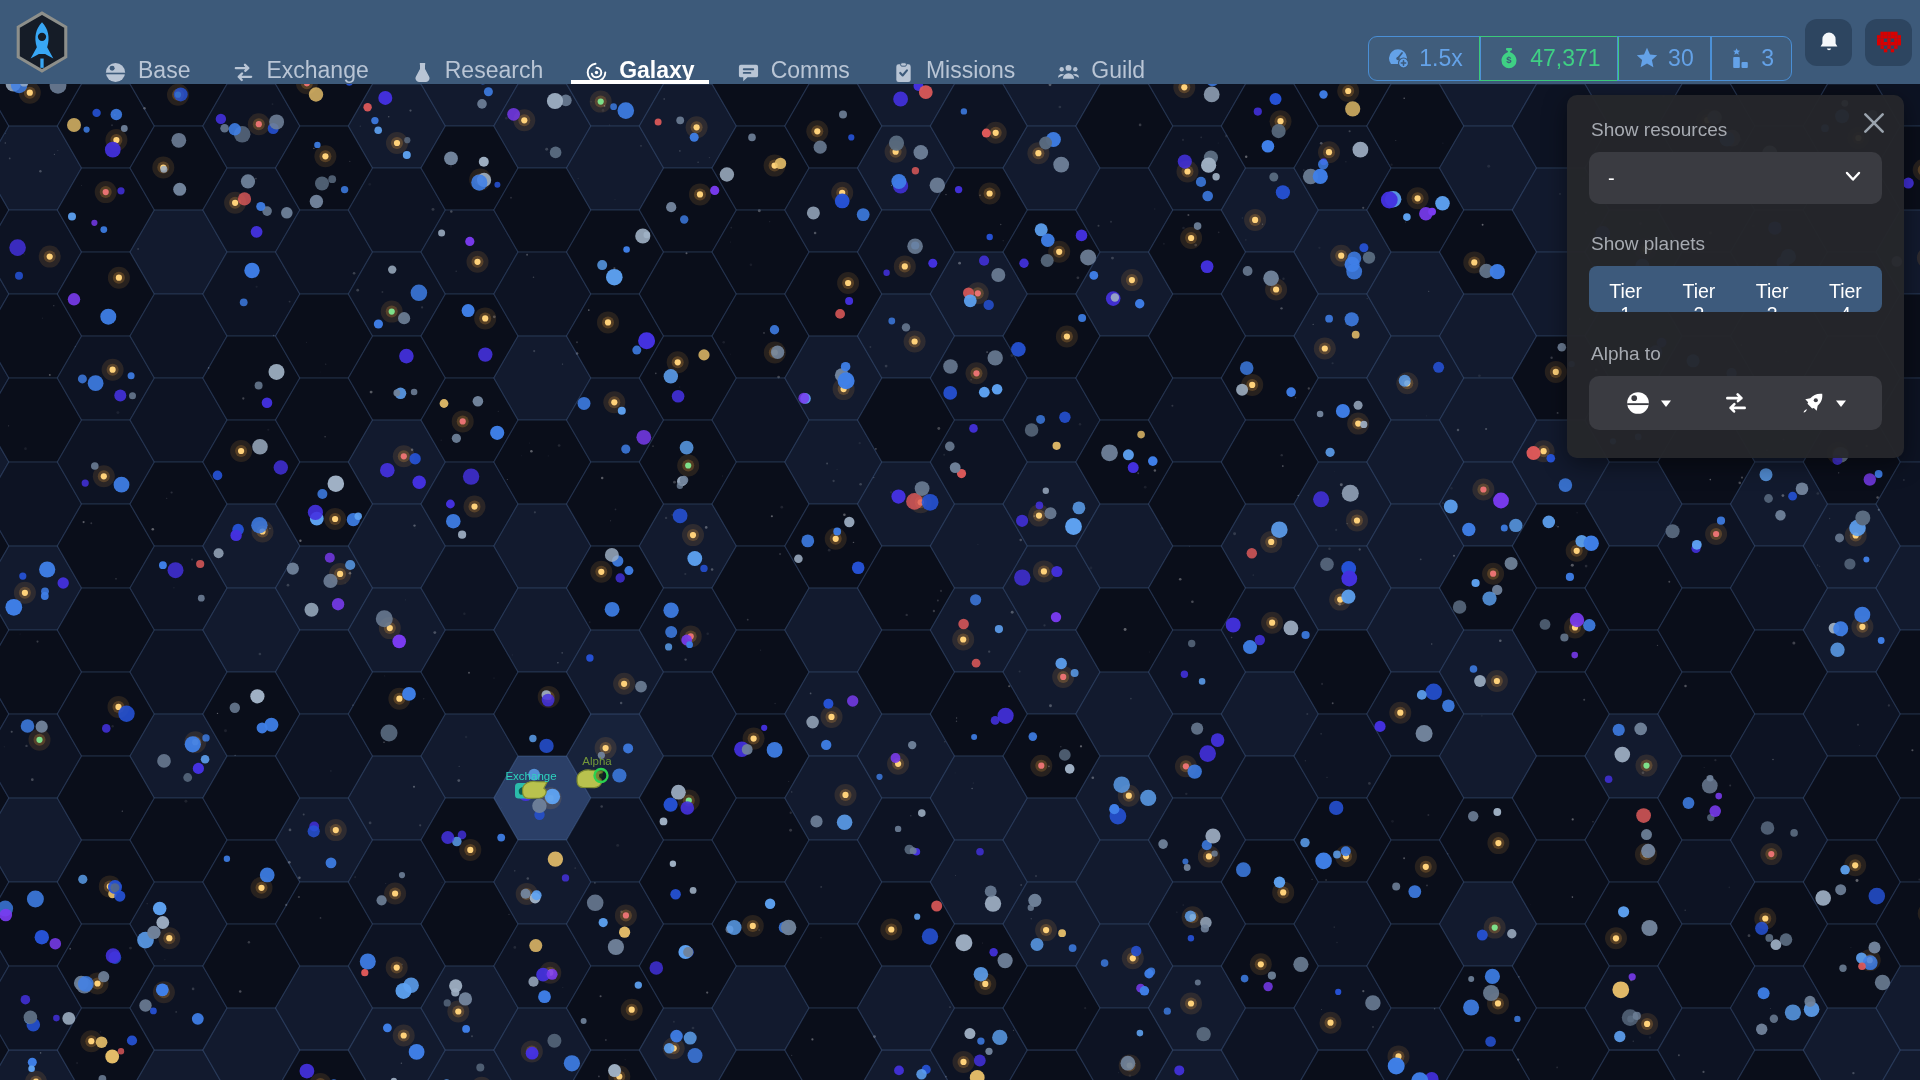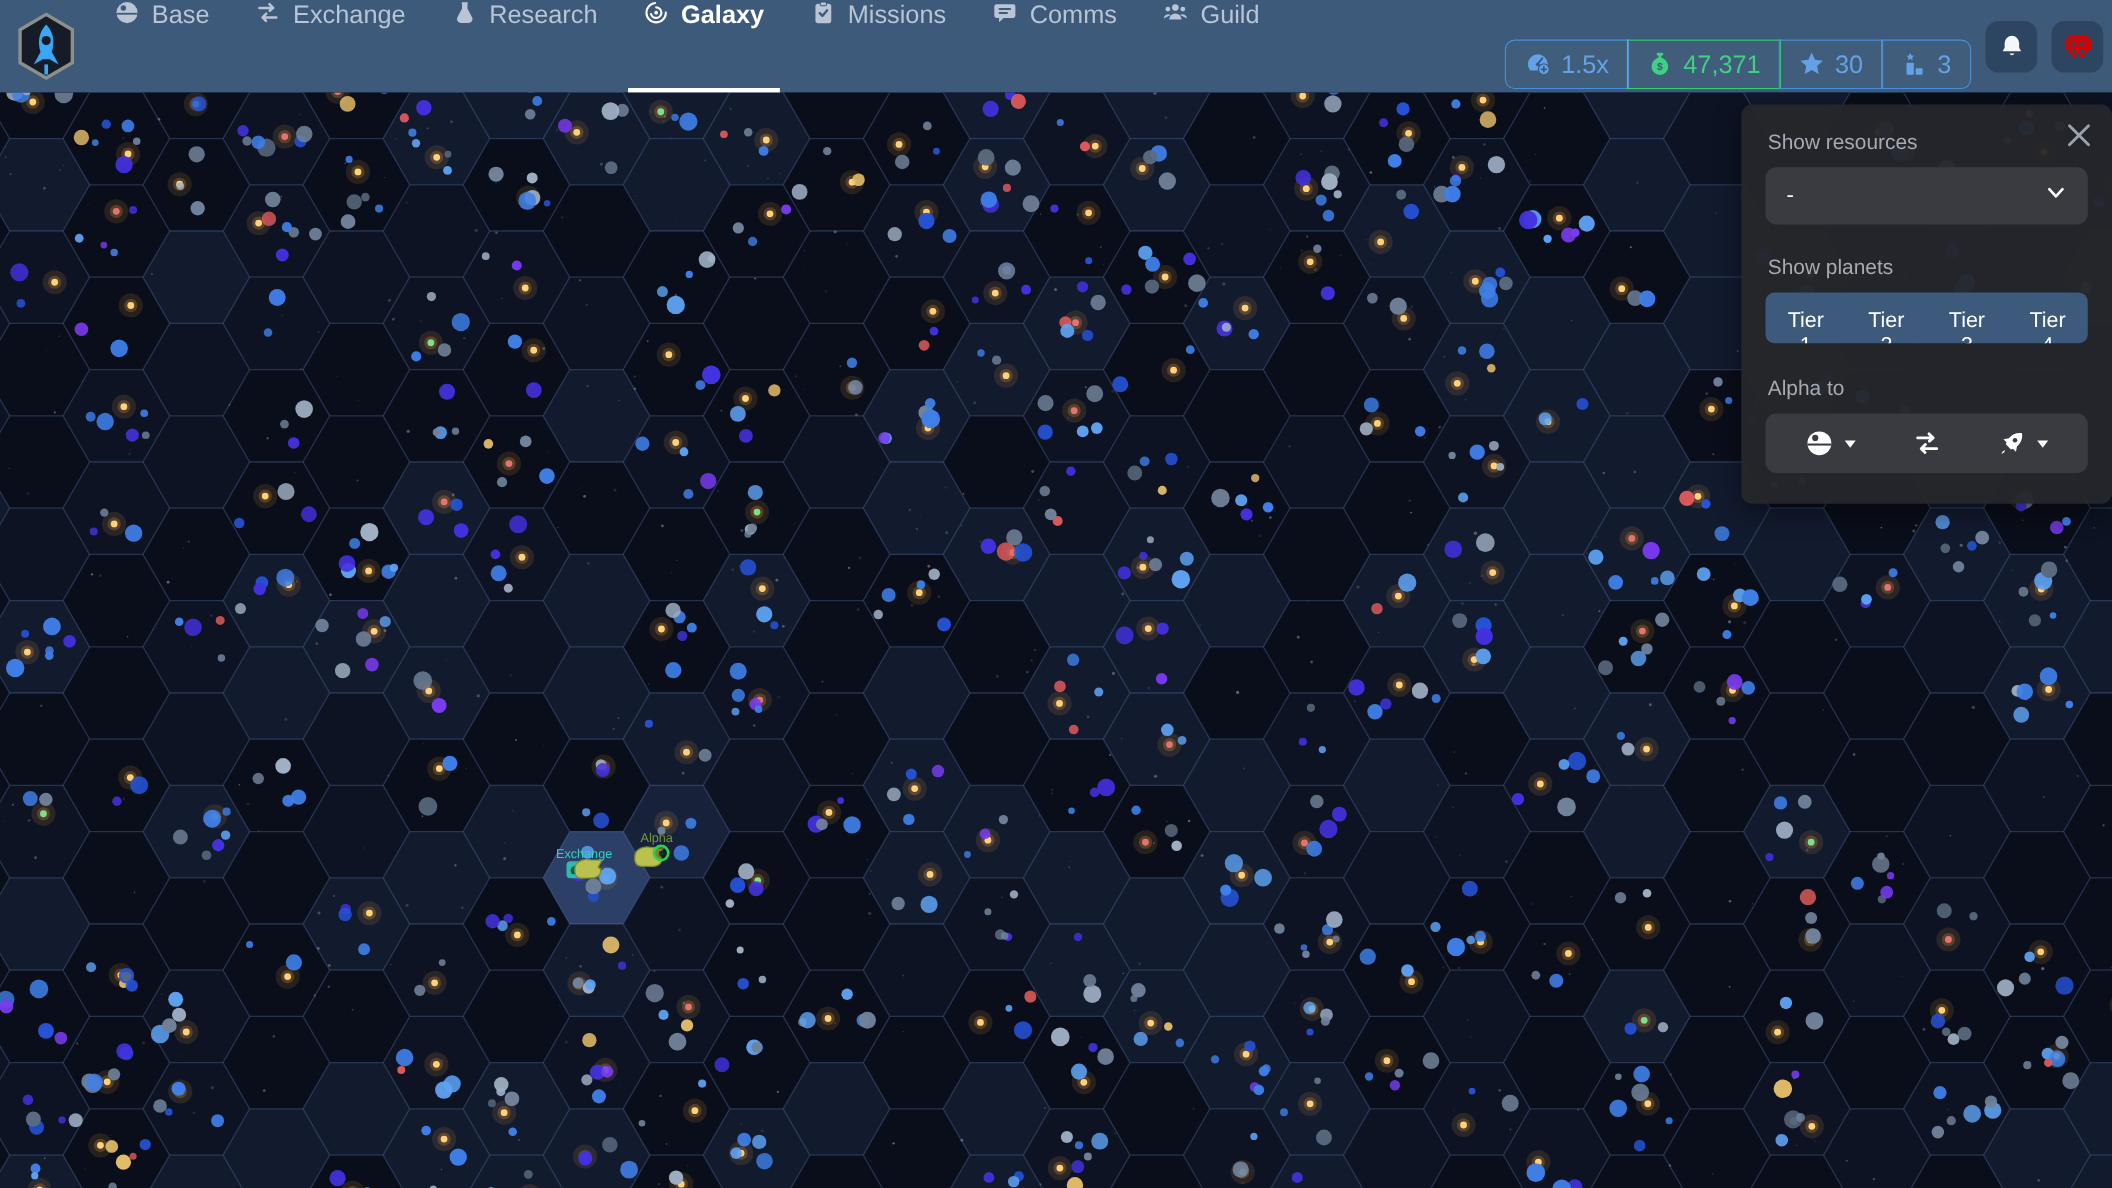--- a/index.html
+++ b/index.html
@@ -3,41 +3,41 @@
 <meta charset="utf-8">
 <style>
   html,body{margin:0;padding:0;width:1920px;height:1080px;overflow:hidden;
     background:#0a0f1c;font-family:"Liberation Sans",sans-serif;-webkit-font-smoothing:antialiased;}
   
   header{position:relative;z-index:10;display:flex;align-items:center;height:84px;
     background:#3d5a7a;padding:0 8px 0 14px;--hole:#3d5a7a;}
   .logo{width:56px;height:62px;margin-right:34px;display:flex;align-items:center;justify-content:center;}
   .logo svg{width:56px;height:62px;display:block;}
   .tabs{display:flex;align-items:center;gap:42px;height:100%;}
-  .tab{position:relative;display:flex;align-items:flex-start;gap:11px;height:100%;
+  .tab{position:relative;display:flex;align-items:flex-end;gap:11px;height:100%;
     color:#b9c5d5;font-size:23px;font-weight:500;cursor:pointer;user-select:none;}
   .tab.active{color:#ffffff;font-weight:700;}
   .tab.active::after{content:"";position:absolute;left:-14px;right:-14px;bottom:0;height:4px;background:#ffffff;}
   .t-icon{display:inline-flex;}
   .t-icon svg{width:23px;height:23px;display:block;}
   .nav-right{margin-left:auto;display:flex;align-items:center;gap:13px;}
   .stat-group{display:flex;height:45px;align-items:stretch;margin-top:32px;}
   .seg{display:flex;align-items:center;gap:9px;padding:0 17px;font-size:23px;
     border:1.5px solid #4a8fd6;margin-left:-1.5px;background:rgba(255,255,255,0.02);}
   .seg:first-child{border-radius:9px 0 0 9px;margin-left:0;}
   .seg:last-child{border-radius:0 9px 9px 0;}
   .seg .t-icon svg{width:24px;height:24px;}
   .icon-btn{width:47px;height:47px;border-radius:12px;background:#2d4560;border:none;
     display:flex;align-items:center;justify-content:center;cursor:pointer;padding:0;}
   .icon-btn svg{width:24px;height:24px;display:block;}
   
   .map-wrap{position:relative;width:1920px;height:996px;background:#0a0f1c;}
   #hexmap{position:absolute;left:0;top:0;display:block;}
   
-  .panel{position:absolute;top:11px;right:0;width:337px;box-sizing:border-box;
+  .panel{position:absolute;top:11px;right:16px;width:337px;box-sizing:border-box;
     background:rgba(37,39,43,0.96);border-radius:10px;padding:24px 22px 28px;color:#e9eaec;
     box-shadow:0 6px 24px rgba(0,0,0,0.45);}
   .panel-close{position:absolute;top:12px;right:14px;background:none;border:none;cursor:pointer;
     width:32px;height:32px;display:flex;align-items:center;justify-content:center;padding:0;}
   .panel-close svg{width:26px;height:26px;}
   .p-label{color:#a6aab1;font-size:19px;margin:0 0 11px 2px;font-weight:400;}
   .select{height:52px;background:#3a3b41;border-radius:10px;display:flex;align-items:center;
     justify-content:space-between;padding:0 19px;font-size:20px;color:#ffffff;cursor:pointer;
     margin-bottom:29px;}
   .select svg{width:20px;height:20px;}
@@ -96,35 +96,35 @@
             <circle cx="12" cy="12" r="9.2" fill="none" stroke="currentColor" stroke-width="2" stroke-dasharray="42 16" stroke-linecap="round"></circle>
             <circle cx="12" cy="12" r="5" fill="none" stroke="currentColor" stroke-width="2" stroke-dasharray="22 9" stroke-dashoffset="8" stroke-linecap="round"></circle>
             <circle cx="12" cy="12" r="1.8" fill="currentColor"></circle>
           </svg>
         </span>
         <span class="t-label">Galaxy</span>
       </div>
       <div class="tab">
         <span class="t-icon ">
           <svg viewBox="0 0 24 24">
+            <path d="M4 4 h16 a2 2 0 0 1 2 2 v9 a2 2 0 0 1 -2 2 h-9 l-4.5 4 v-4 H4 a2 2 0 0 1 -2 -2 V6 a2 2 0 0 1 2 -2 Z" fill="currentColor"></path>
+            <path d="M7 8.6 h10 M7 12.4 h7" stroke="var(--hole)" stroke-width="1.9" stroke-linecap="round"></path>
+          </svg>
+        </span>
+        <span class="t-label">Comms</span>
+      </div>
+      <div class="tab">
+        <span class="t-icon ">
+          <svg viewBox="0 0 24 24">
             <rect x="4.5" y="3.5" width="15" height="18.5" rx="2.5" fill="currentColor"></rect>
             <rect x="9" y="1.8" width="6" height="3.6" rx="1.4" fill="currentColor" stroke="var(--hole)" stroke-width="1"></rect>
             <path d="M8.6 12.5 l2.5 2.6 L15.6 9.8" fill="none" stroke="var(--hole)" stroke-width="2.2" stroke-linecap="round" stroke-linejoin="round"></path>
           </svg>
         </span>
         <span class="t-label">Missions</span>
-      </div>
-      <div class="tab">
-        <span class="t-icon ">
-          <svg viewBox="0 0 24 24">
-            <path d="M4 4 h16 a2 2 0 0 1 2 2 v9 a2 2 0 0 1 -2 2 h-9 l-4.5 4 v-4 H4 a2 2 0 0 1 -2 -2 V6 a2 2 0 0 1 2 -2 Z" fill="currentColor"></path>
-            <path d="M7 8.6 h10 M7 12.4 h7" stroke="var(--hole)" stroke-width="1.9" stroke-linecap="round"></path>
-          </svg>
-        </span>
-        <span class="t-label">Comms</span>
       </div>
       <div class="tab">
         <span class="t-icon ">
           <svg viewBox="0 0 24 24">
             <circle cx="12" cy="7.2" r="3.1" fill="currentColor"></circle>
             <path d="M6.2 18.5 a5.8 5.8 0 0 1 11.6 0 Z" fill="currentColor"></path>
             <circle cx="4.9" cy="8.6" r="2.3" fill="currentColor"></circle>
             <path d="M1 17.5 a4.1 4.1 0 0 1 6.5 -3.2" fill="currentColor"></path>
             <circle cx="19.1" cy="8.6" r="2.3" fill="currentColor"></circle>
             <path d="M23 17.5 a4.1 4.1 0 0 0 -6.5 -3.2" fill="currentColor"></path>

